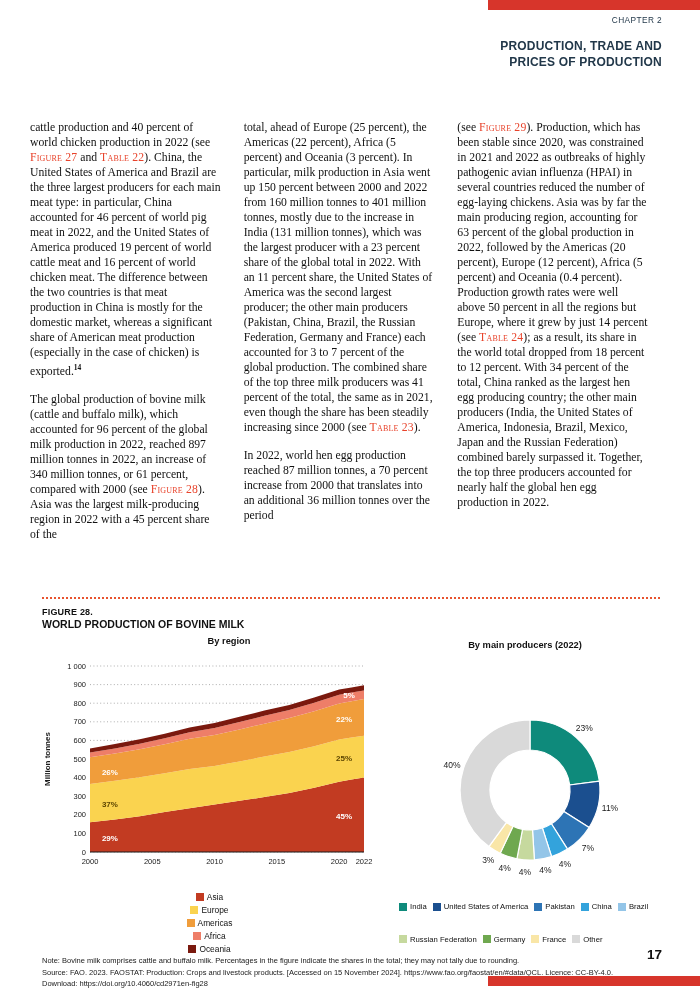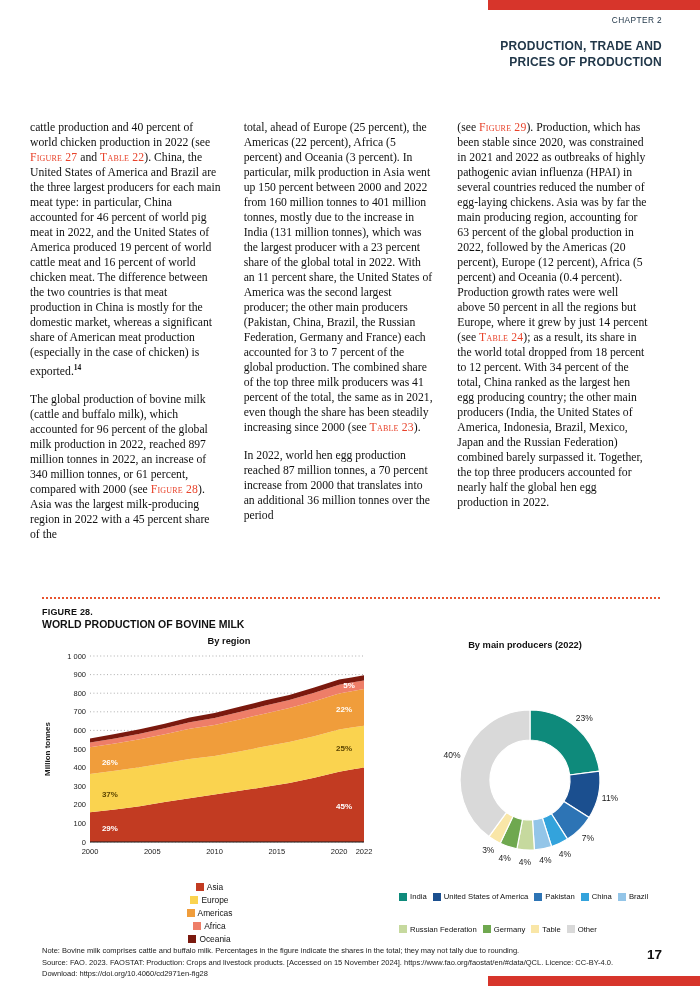--- a/index.html
+++ b/index.html
@@ -27,21 +27,21 @@
   sup{font-size:7.5px;font-weight:700;}
 
   .dotted-sep{position:absolute;top:597px;left:42px;width:618px;border-top:2.6px dotted var(--dot-orange);}
 
   .figure{position:absolute;top:607px;left:42px;width:618px;font-family:"Liberation Sans",sans-serif;color:#111;}
   .fig-label{font-size:9px;font-weight:700;letter-spacing:0.2px;}
   .fig-title{font-size:10.5px;font-weight:700;margin-top:1px;}
   .charts{display:flex;margin-top:6px;}
   .area-wrap{width:334px;}
   .donut-wrap{flex:1;display:flex;flex-direction:column;align-items:flex-end;gap:28px;}
-  .chart-title{font-size:9.3px;font-weight:700;text-align:center;margin-bottom:2px;}
+  .chart-title{font-size:9.3px;font-weight:700;text-align:center;margin-bottom:12px;}
   .area-wrap .chart-title{padding-left:40px;}
   .donut-wrap .chart-title{width:270px;padding-top:4px;}
 
   .grid{stroke:#8c8c8c;stroke-width:0.7;stroke-dasharray:1 2.4;}
   .ytick{font:7.5px "Liberation Sans",sans-serif;fill:#1a1a1a;text-anchor:end;}
   .xtick{font:7.5px "Liberation Sans",sans-serif;fill:#1a1a1a;text-anchor:middle;}
   .ylab{font:700 8px "Liberation Sans",sans-serif;fill:#1a1a1a;text-anchor:middle;}
   .alabel{font:700 8px "Liberation Sans",sans-serif;text-anchor:middle;}
   .dlabel{font:8.5px "Liberation Sans",sans-serif;fill:#1a1a1a;text-anchor:middle;}
 
@@ -212,21 +212,21 @@
           <span class="li">
             <span class="sw" style="background: rgb(198, 217, 158);"></span>
             <span>Russian Federation</span>
           </span>
           <span class="li">
             <span class="sw" style="background: rgb(111, 168, 79);"></span>
             <span>Germany</span>
           </span>
           <span class="li">
             <span class="sw" style="background: rgb(249, 230, 167);"></span>
-            <span>Table</span>
+            <span>France</span>
           </span>
           <span class="li">
             <span class="sw" style="background: rgb(217, 217, 217);"></span>
             <span>Other</span>
           </span>
         </div>
     </div>
 
     <div class="notes">
       <div>Note: Bovine milk comprises cattle and buffalo milk. Percentages in the figure indicate the shares in the total; they may not tally due to rounding.</div>

